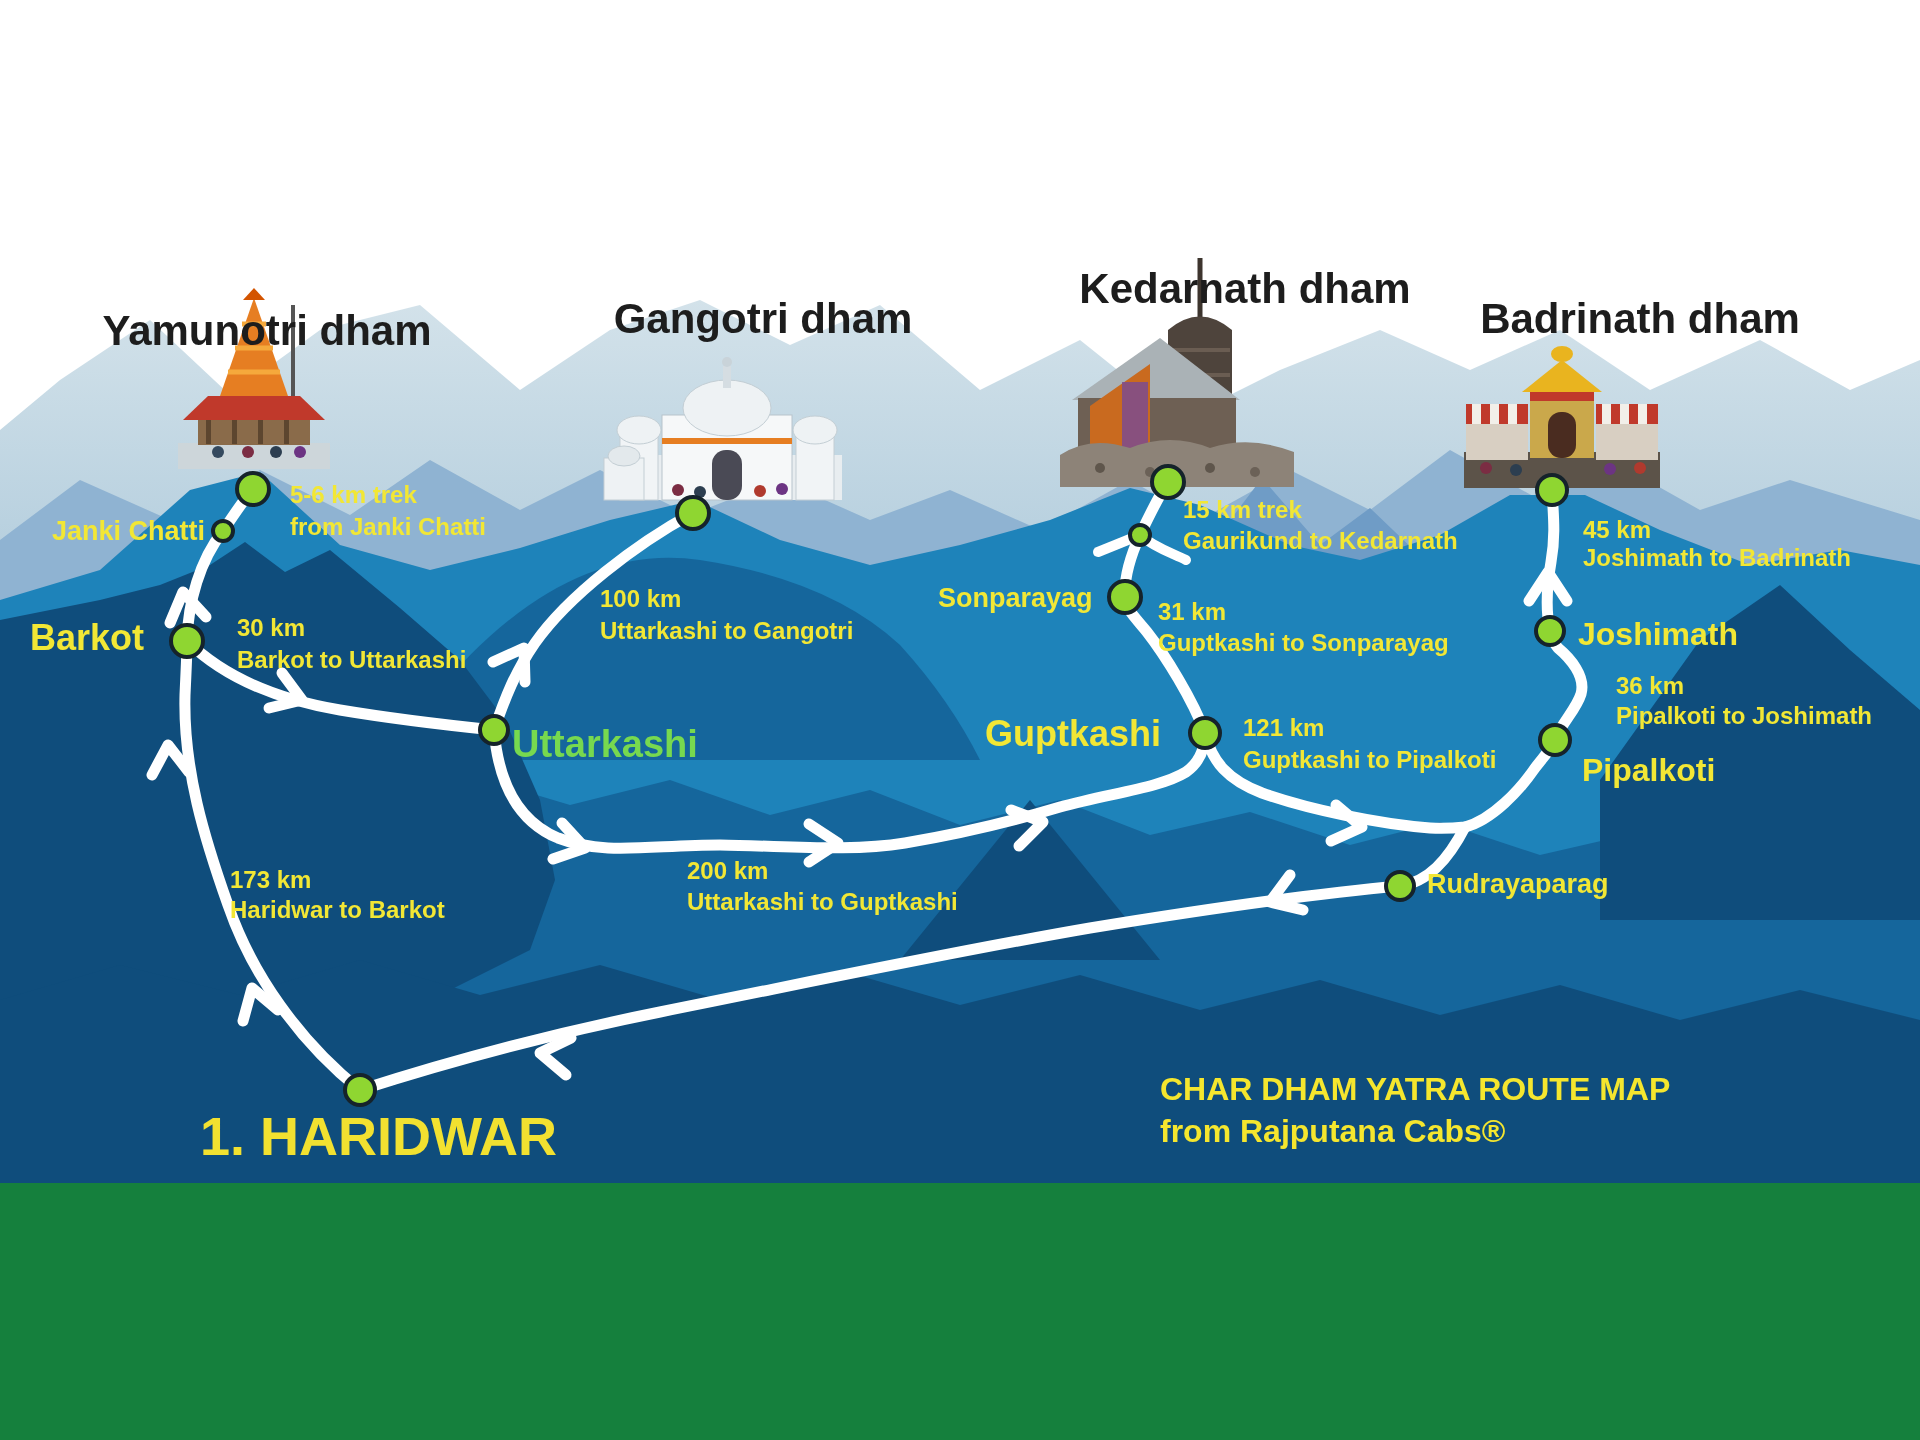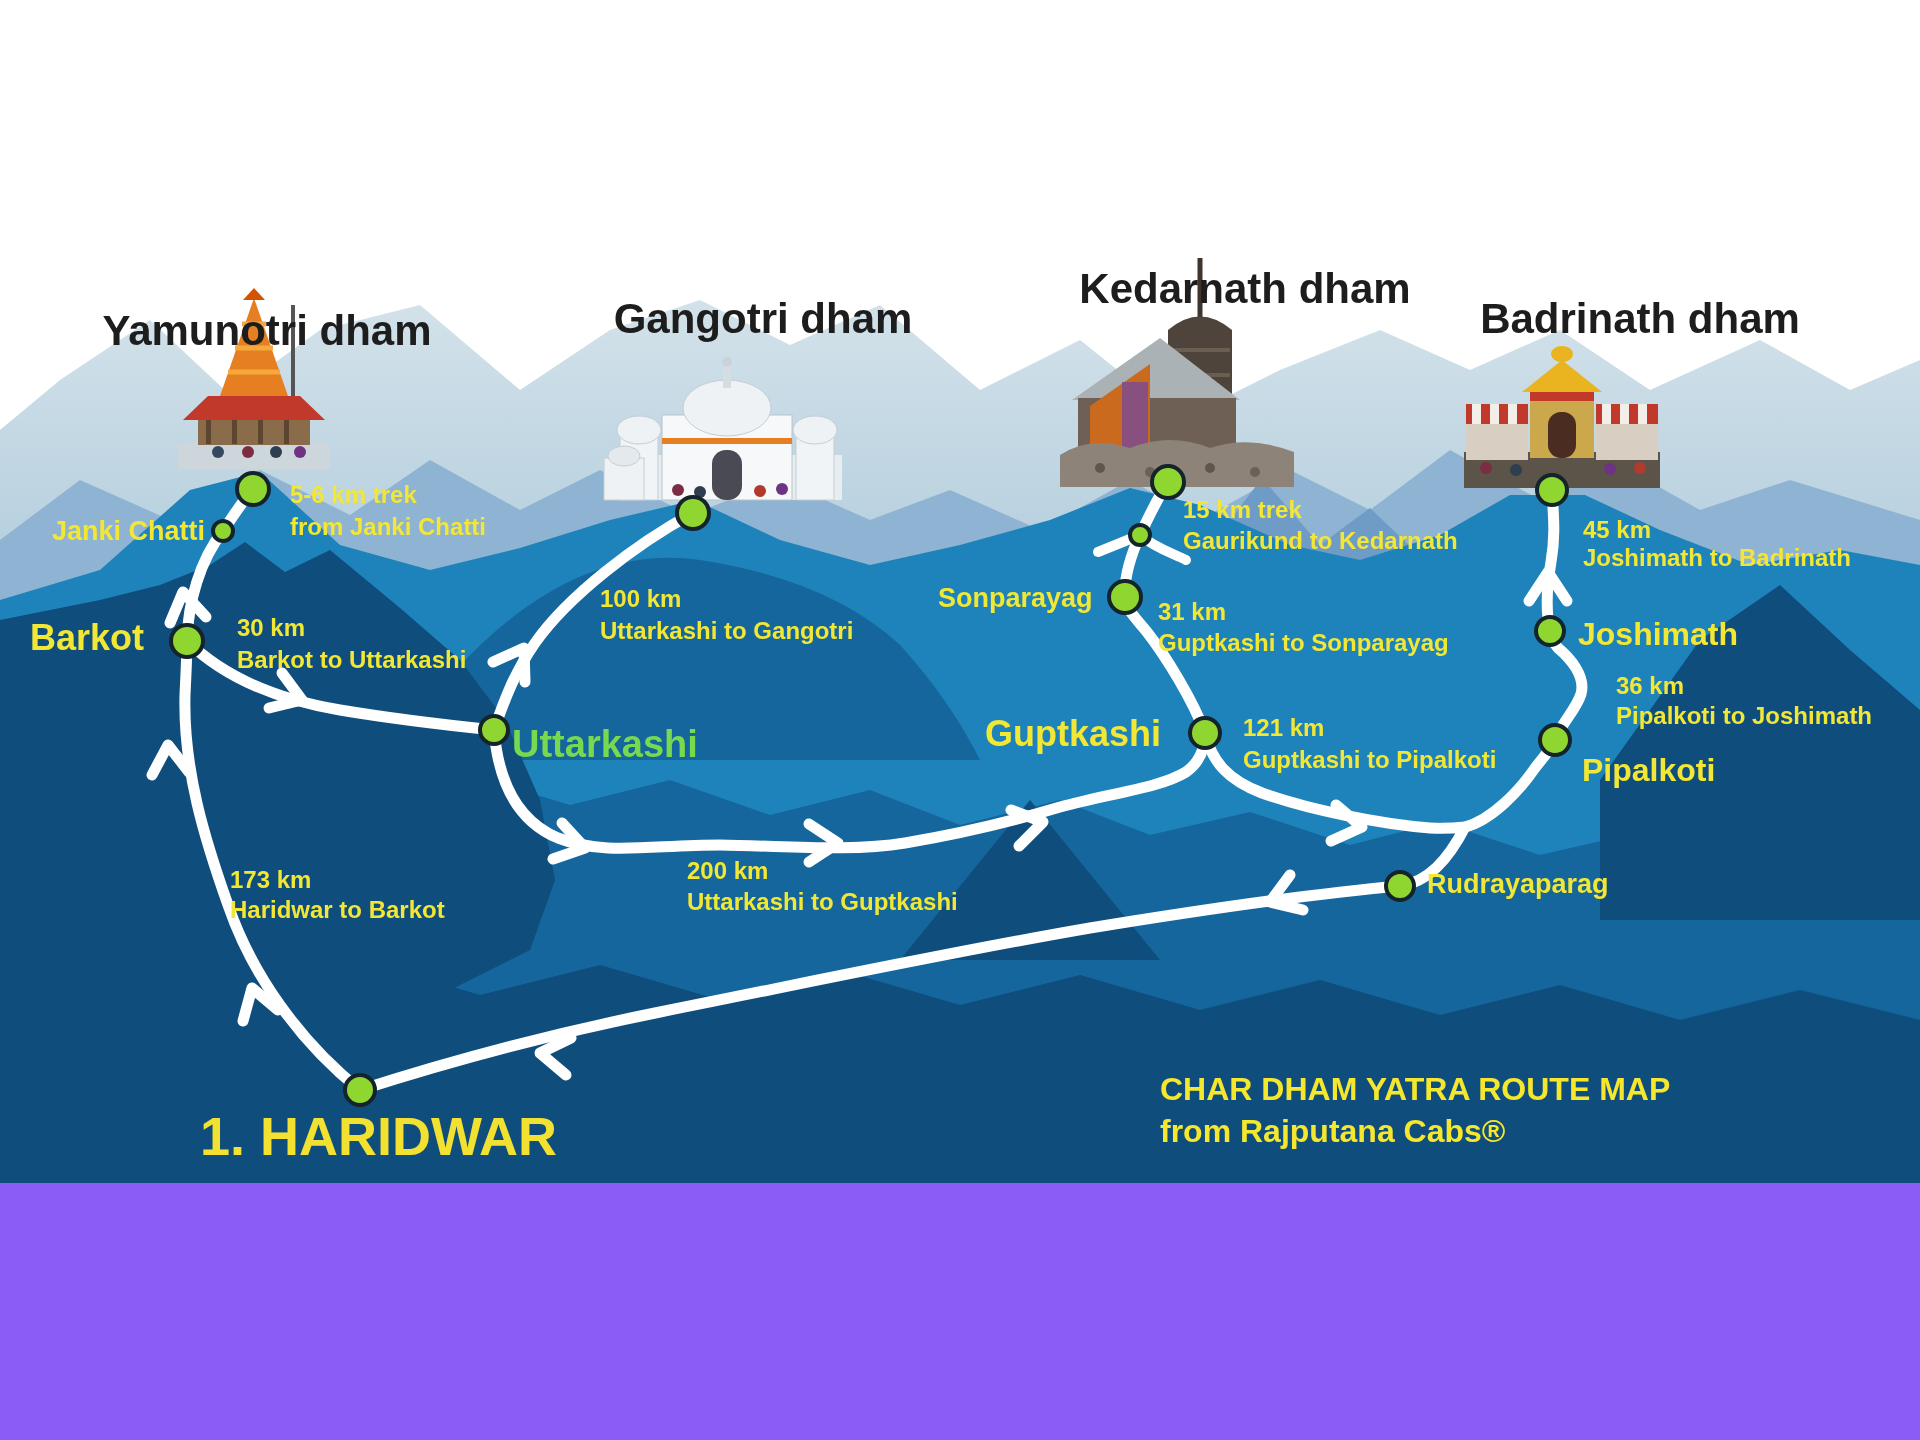--- a/index.html
+++ b/index.html
@@ -1,16 +1,16 @@
 <!DOCTYPE html>
 <html><head>
 <meta charset="utf-8">
 <style>
   html,body{margin:0;padding:0;background:#ffffff;}
-  .stage{position:relative;width:1920px;height:1440px;background:#8b5cf6;overflow:hidden;
+  .stage{position:relative;width:1920px;height:1440px;background:#15803d;overflow:hidden;
          font-family:"Liberation Sans", sans-serif;}
   svg{display:block;}
   .route{fill:none;stroke:#ffffff;stroke-width:11;stroke-linecap:round;stroke-linejoin:round;}
   .route-thin{fill:none;stroke:#ffffff;stroke-width:10;stroke-linecap:round;stroke-linejoin:round;}
   .arrow{fill:none;stroke:#ffffff;stroke-width:11;stroke-linecap:round;stroke-linejoin:round;}
   .node{stroke:#15232b;stroke-width:4;}
   .t-title{font-size:42px;font-weight:bold;fill:#1d1d1d;}
   .t-yellow-big{font-size:54px;font-weight:bold;fill:#f2e130;}
   .t-city{font-size:36px;font-weight:bold;fill:#f2e735;}
   .t-city-sm{font-size:32px;font-weight:bold;fill:#f2e735;}

